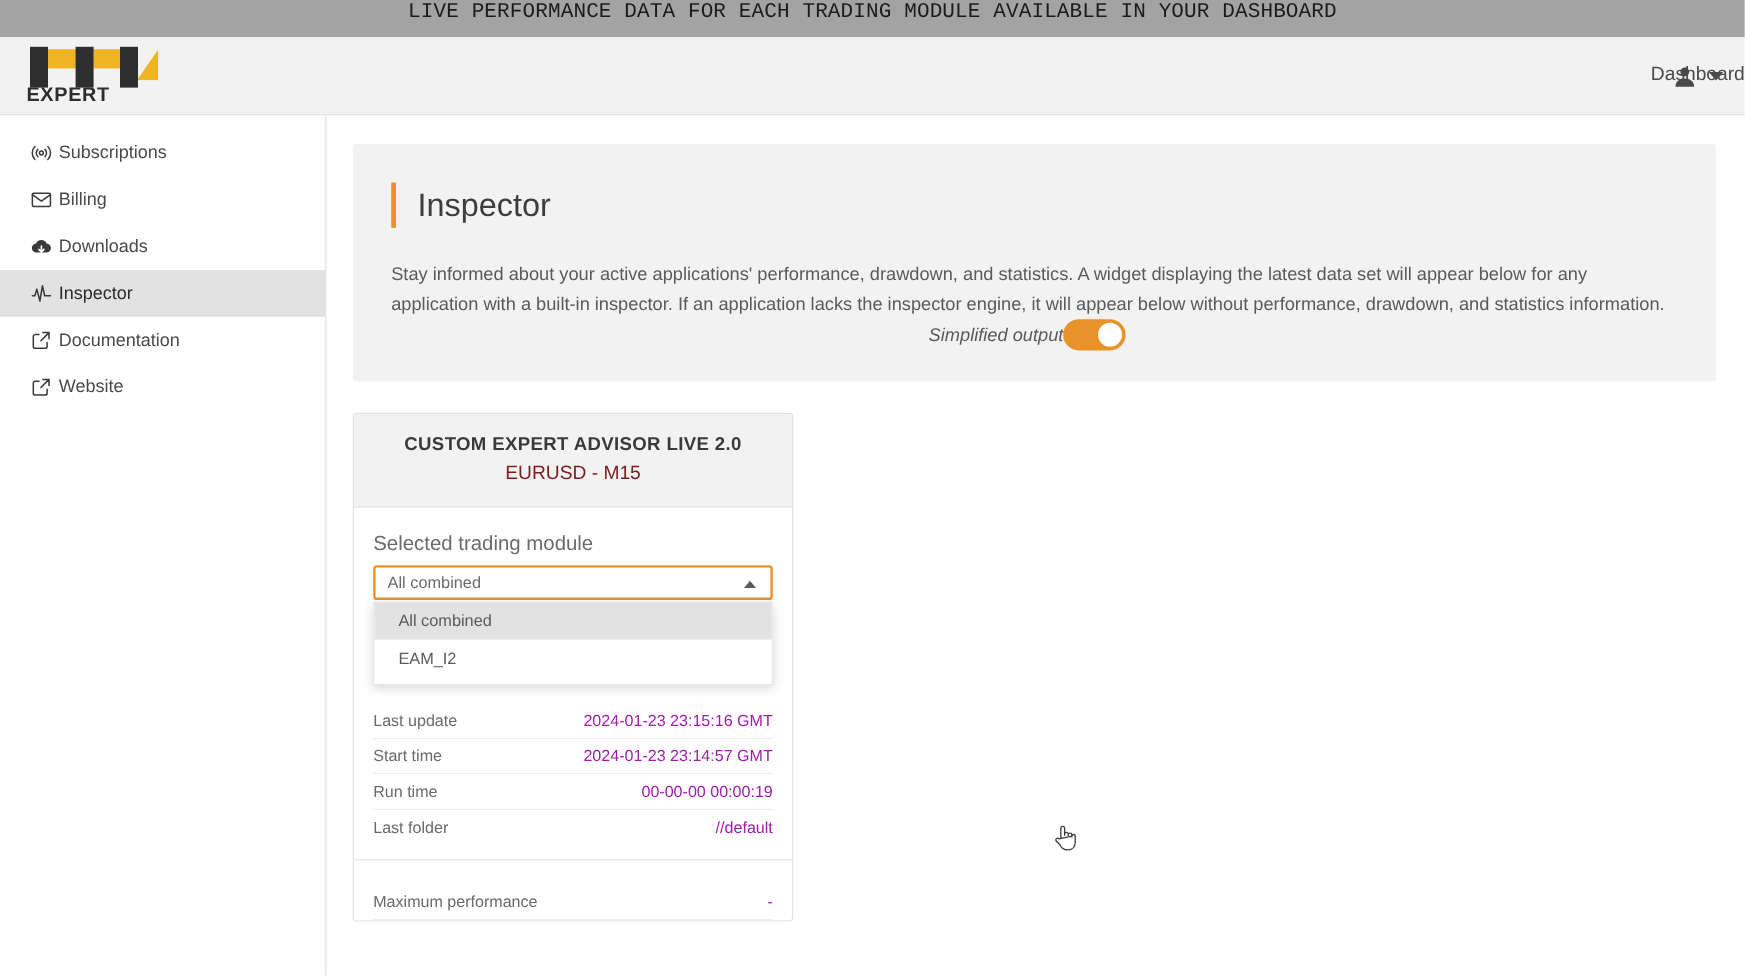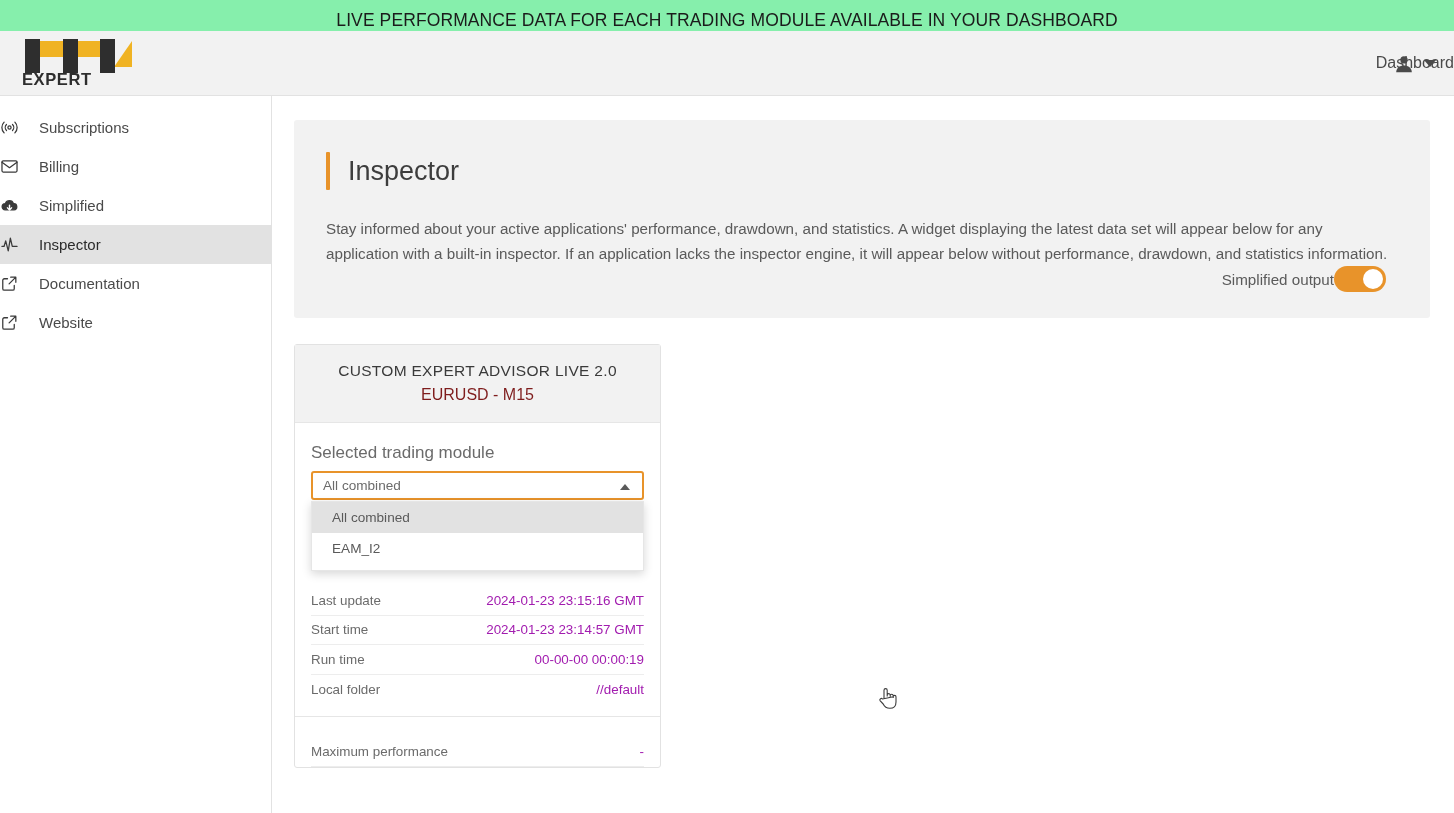--- a/index.html
+++ b/index.html
@@ -4,24 +4,25 @@
 <style>
   * { box-sizing: border-box; margin: 0; padding: 0; }
   html, body {
     width: 1454px; height: 813px;
     font-family: "Liberation Sans", sans-serif;
     background: #ffffff; overflow: hidden;
   }
 
   
   .promo-banner {
-    height: 31px; background: #86efac;
-    display: flex; align-items: flex-end; justify-content: center;
+    height: 31px; background: #a3a3a3;
+    display: flex; align-items: flex-start; justify-content: center;
     color: #1b1b1b; font-size: 17.5px; letter-spacing: .1px;
     white-space: nowrap;
+    font-family: Liberation Mono, monospace;
   }
 
   
   .topbar {
     position: relative; height: 65px; background: #f2f2f2;
     border-bottom: 1px solid #e2e2e2;
     display: flex; align-items: center;
   }
   .brand { position: absolute; left: 22px; top: 8px; width: 118px; height: 50px; }
   .brand-bars { position: relative; width: 118px; height: 34px; }
@@ -48,21 +49,21 @@
 
   
   .shell { display: flex; height: 717px; }
 
   .sidebar {
     width: 272px; flex: 0 0 272px; background: #ffffff;
     border-right: 1px solid #e2e2e2; padding-top: 12px;
   }
   .nav-item {
     display: flex; align-items: center; height: 39px;
-    gap: 20px; cursor: pointer;
+    padding-left: 25px; gap: 5px; cursor: pointer;
     color: #4a4a4a; font-size: 15px; text-align: right;
   }
   .nav-item.active { background: #e2e2e2; color: #2b2b2b; }
   .nav-icon { width: 19px; height: 19px; flex: 0 0 19px;
     display: flex; align-items: center; justify-content: center; }
   .nav-icon svg { width: 19px; height: 19px; stroke: #3a3a3a;
     stroke-width: 1.6; fill: none; stroke-linecap: round; stroke-linejoin: round; }
 
   .content { flex: 1; padding: 24px 24px 0 22px; overflow: hidden; position: relative; }
 
@@ -71,41 +72,41 @@
     background: #f2f2f2; border-radius: 3px;
     padding: 32px 32px 26px 32px; margin-bottom: 26px;
   }
   .intro-title-row { display: flex; align-items: center; gap: 18px; margin-bottom: 26px; }
   .title-accent { width: 4px; height: 38px; background: #e8932a; border-radius: 1px; }
   .intro-title { font-size: 27px; color: #3d3d3d; font-weight: 400; }
   .intro-desc {
     font-size: 15.2px; line-height: 25px; color: #5a5a5a;
     max-width: 1075px; 
   }
-  .toggle-row { display: flex; align-items: center; justify-content: flex-end; }
+  .toggle-row { display: flex; align-items: center; justify-content: center; font-style: italic; }
   .toggle-label { font-size: 15.2px; color: #5a5a5a; }
   .switch {
     width: 52px; height: 26px; border-radius: 13px; background: #e8932a;
     position: relative; cursor: pointer; margin-right: 12px;
   }
   .switch-knob {
     position: absolute; right: 3px; top: 3px;
     width: 20px; height: 20px; border-radius: 50%; background: #ffffff;
   }
 
   
   .module-card {
     width: 367px; border: 1px solid #e2e2e2; border-radius: 3px;
     background: #ffffff; position: relative;
   }
   .module-head {
     background: #f2f2f2; border-bottom: 1px solid #e6e6e6;
     padding: 17px 14px 18px 14px; text-align: center;
   }
-  .module-name { font-size: 15.5px; font-weight: 400; color: #3a3a3a; letter-spacing: .3px; }
+  .module-name { font-size: 15.5px; font-weight: 700; color: #3a3a3a; letter-spacing: .3px; }
   .module-sub { font-size: 16px; color: #7f1d1d; margin-top: 6px; }
 
   .module-body { padding: 20px 16px 0 16px; }
   .field-label { font-size: 17px; color: #6b6b6b; margin-bottom: 8px; }
   .select-box {
     position: relative; height: 29px; border: 2px solid #e8932a; border-radius: 3px;
     display: flex; align-items: center; padding: 0 10px;
     font-size: 13.6px; color: #6b6b6b; cursor: pointer; background: #fff;
   }
   .chevron-up {
@@ -195,21 +196,21 @@
       <span>Billing</span>
     </div>
 
     <div class="nav-item">
       <span class="nav-icon">
         <svg viewBox="0 0 24 24">
             <path d="M6.5 17.5a4 4 0 0 1 .4-8A5.3 5.3 0 0 1 17 9.6a3.9 3.9 0 0 1 .6 7.8z" fill="#3a3a3a" stroke="#3a3a3a"></path>
             <path d="M12 11.5v6M9.4 15 12 17.8 14.6 15" stroke="#ffffff" stroke-width="1.8"></path>
           </svg>
       </span>
-      <span>Simplified</span>
+      <span>Downloads</span>
     </div>
 
     <div class="nav-item active">
       <span class="nav-icon">
         <svg viewBox="0 0 24 24">
             <path d="M2.5 14.5h2.6l2.1-7 3.2 12.5 2.7-16 2.4 10.5h6"></path>
           </svg>
       </span>
       <span>Inspector</span>
     </div>
@@ -283,21 +284,21 @@
         </div>
         <div class="data-row">
           <span>Start time</span>
           <span class="row-value">2024-01-23 23:14:57 GMT</span>
         </div>
         <div class="data-row">
           <span>Run time</span>
           <span class="row-value">00-00-00 00:00:19</span>
         </div>
         <div class="data-row" style="border-bottom:none;">
-          <span>Local folder</span>
+          <span>Last folder</span>
           <span class="row-value">//default</span>
         </div>
       </div>
 
       <div class="section-divider"></div>
 
       <div class="rows rows-section" style="padding-top:20px;">
         <div class="data-row">
           <span>Maximum performance</span>
           <span class="row-value">-</span>

